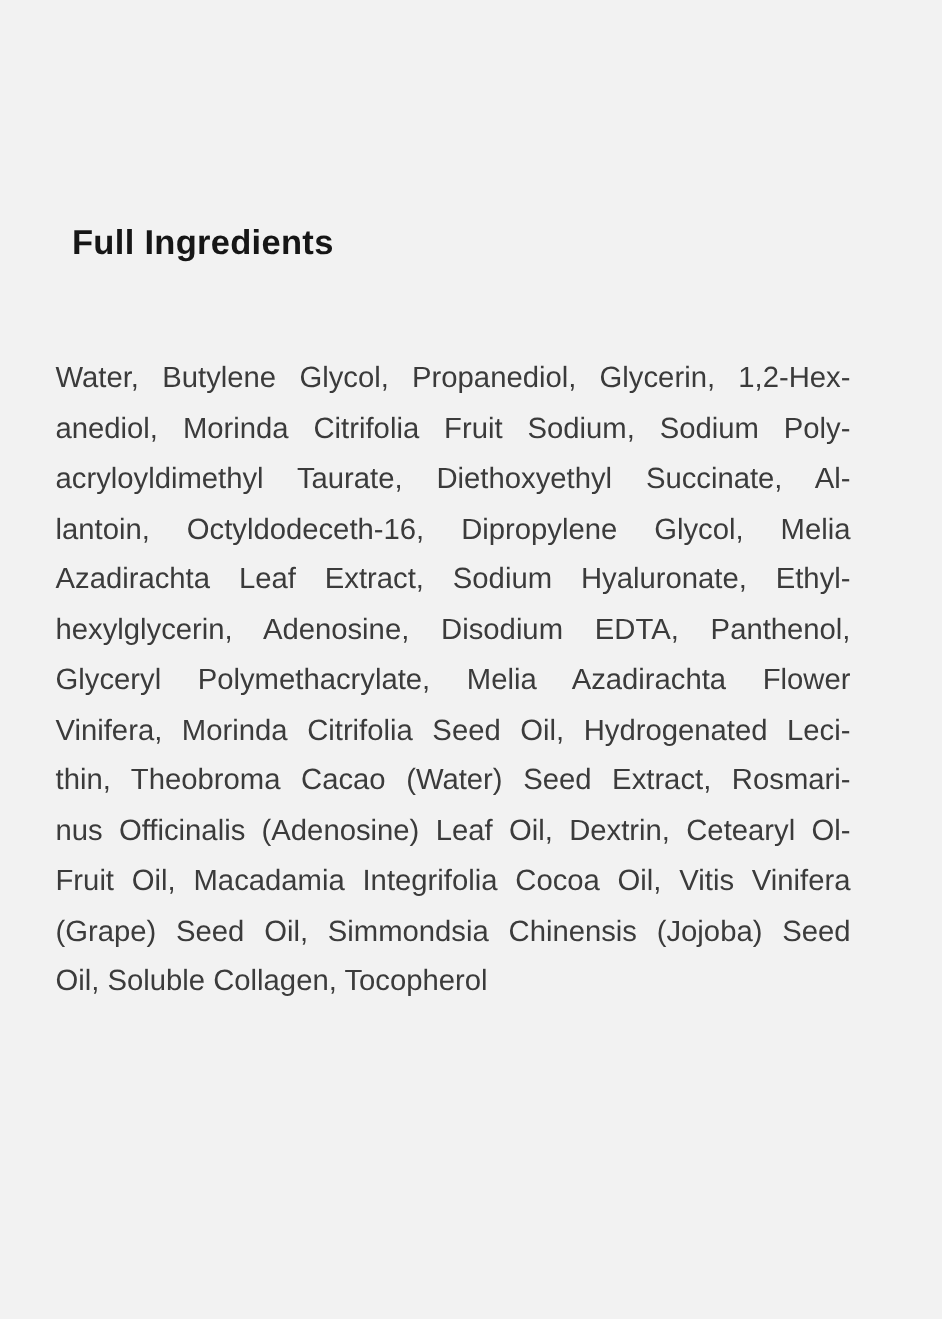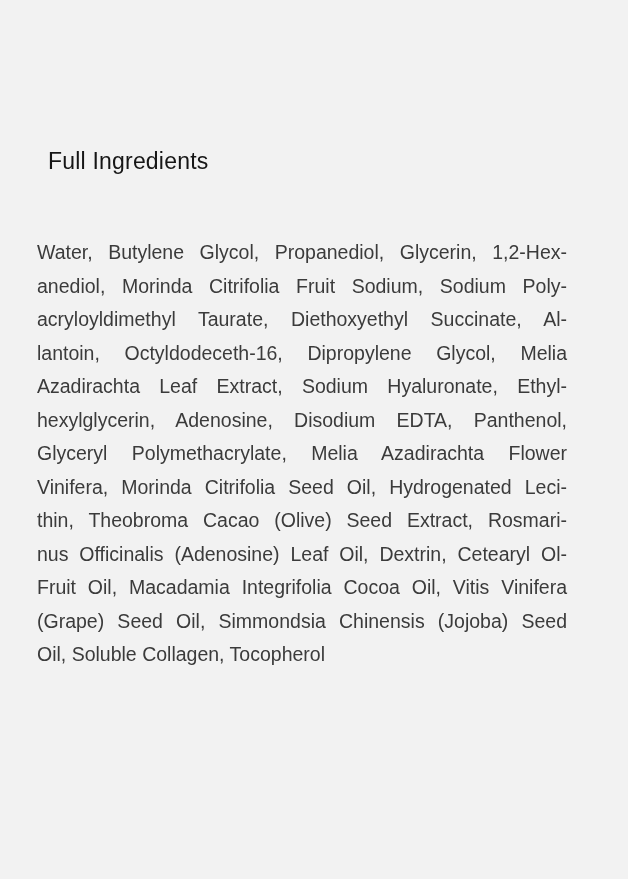--- a/index.html
+++ b/index.html
@@ -16,21 +16,21 @@
   }
   .page {
     position: absolute;
     inset: 0;
   }
   .section-title {
     position: absolute;
     left: 48px;
     top: 129px;
     font-size: 23px;
-    font-weight: 400;
+    font-weight: 700;
     letter-spacing: 0.2px;
     color: #161616;
   }
   .ingredients {
     position: absolute;
     left: 37px;
     top: 236px;
     width: 530px;
     font-size: 19.5px;
     line-height: 33.5px;
@@ -54,19 +54,19 @@
 
   <div class="ingredients">
       <div class="ingredient-line">Water, Butylene Glycol, Propanediol, Glycerin, 1,2-Hex-</div>
       <div class="ingredient-line">anediol, Morinda Citrifolia Fruit Sodium, Sodium Poly-</div>
       <div class="ingredient-line">acryloyldimethyl Taurate, Diethoxyethyl Succinate, Al-</div>
       <div class="ingredient-line">lantoin, Octyldodeceth-16, Dipropylene Glycol, Melia</div>
       <div class="ingredient-line">Azadirachta Leaf Extract, Sodium Hyaluronate, Ethyl-</div>
       <div class="ingredient-line">hexylglycerin, Adenosine, Disodium EDTA, Panthenol,</div>
       <div class="ingredient-line">Glyceryl Polymethacrylate, Melia Azadirachta Flower</div>
       <div class="ingredient-line">Vinifera, Morinda Citrifolia Seed Oil, Hydrogenated Leci-</div>
-      <div class="ingredient-line">thin, Theobroma Cacao (Olive) Seed Extract, Rosmari-</div>
+      <div class="ingredient-line">thin, Theobroma Cacao (Water) Seed Extract, Rosmari-</div>
       <div class="ingredient-line">nus Officinalis (Adenosine) Leaf Oil, Dextrin, Cetearyl Ol-</div>
       <div class="ingredient-line">Fruit Oil, Macadamia Integrifolia Cocoa Oil, Vitis Vinifera</div>
       <div class="ingredient-line">(Grape) Seed Oil, Simmondsia Chinensis (Jojoba) Seed</div>
       <div class="ingredient-line last">Oil, Soluble Collagen, Tocopherol</div>
     </div>
 </div>
 
 </body></html>

